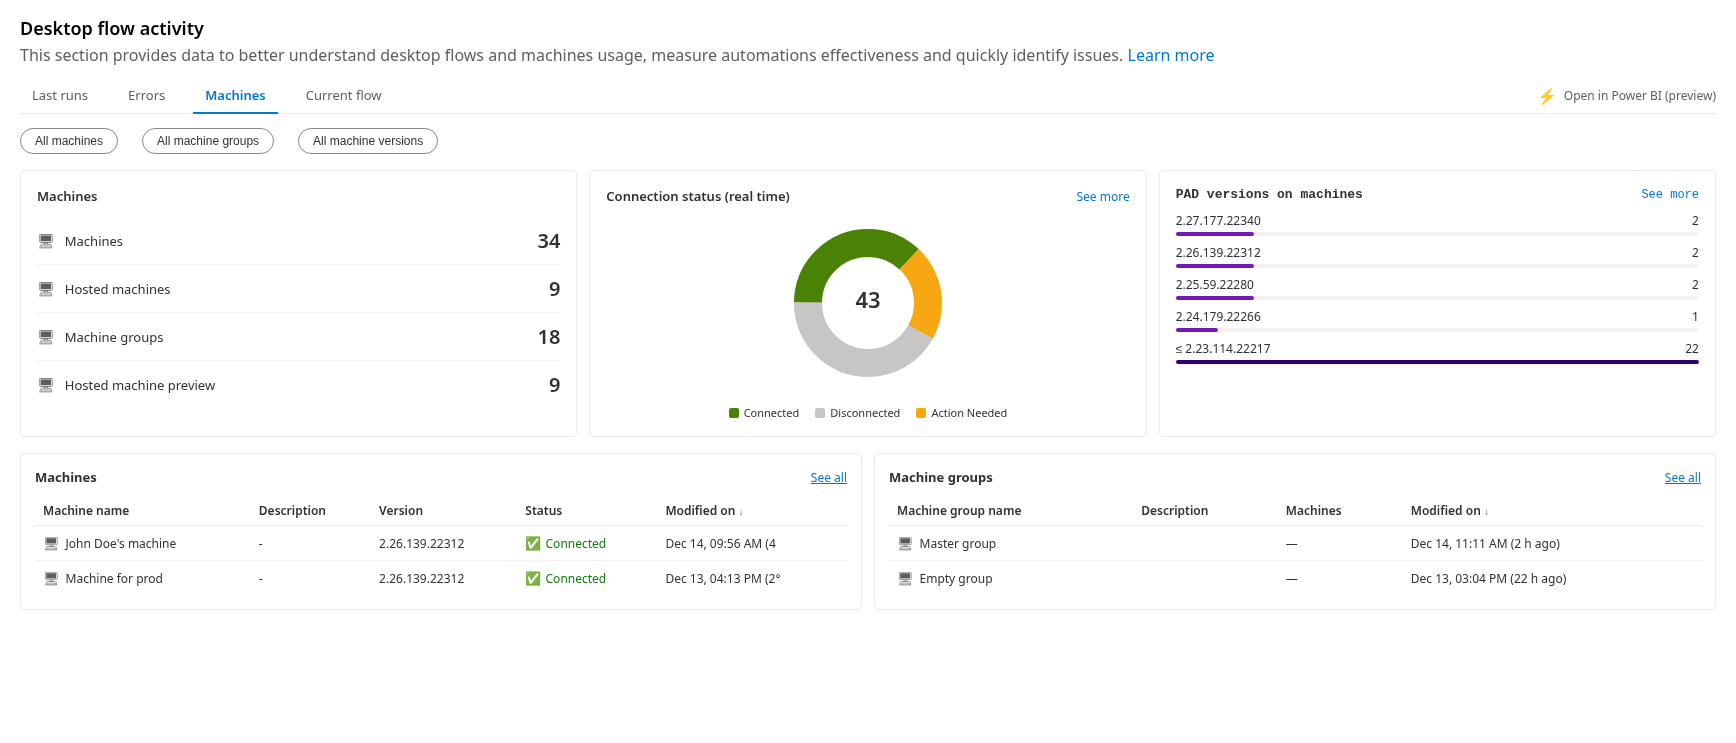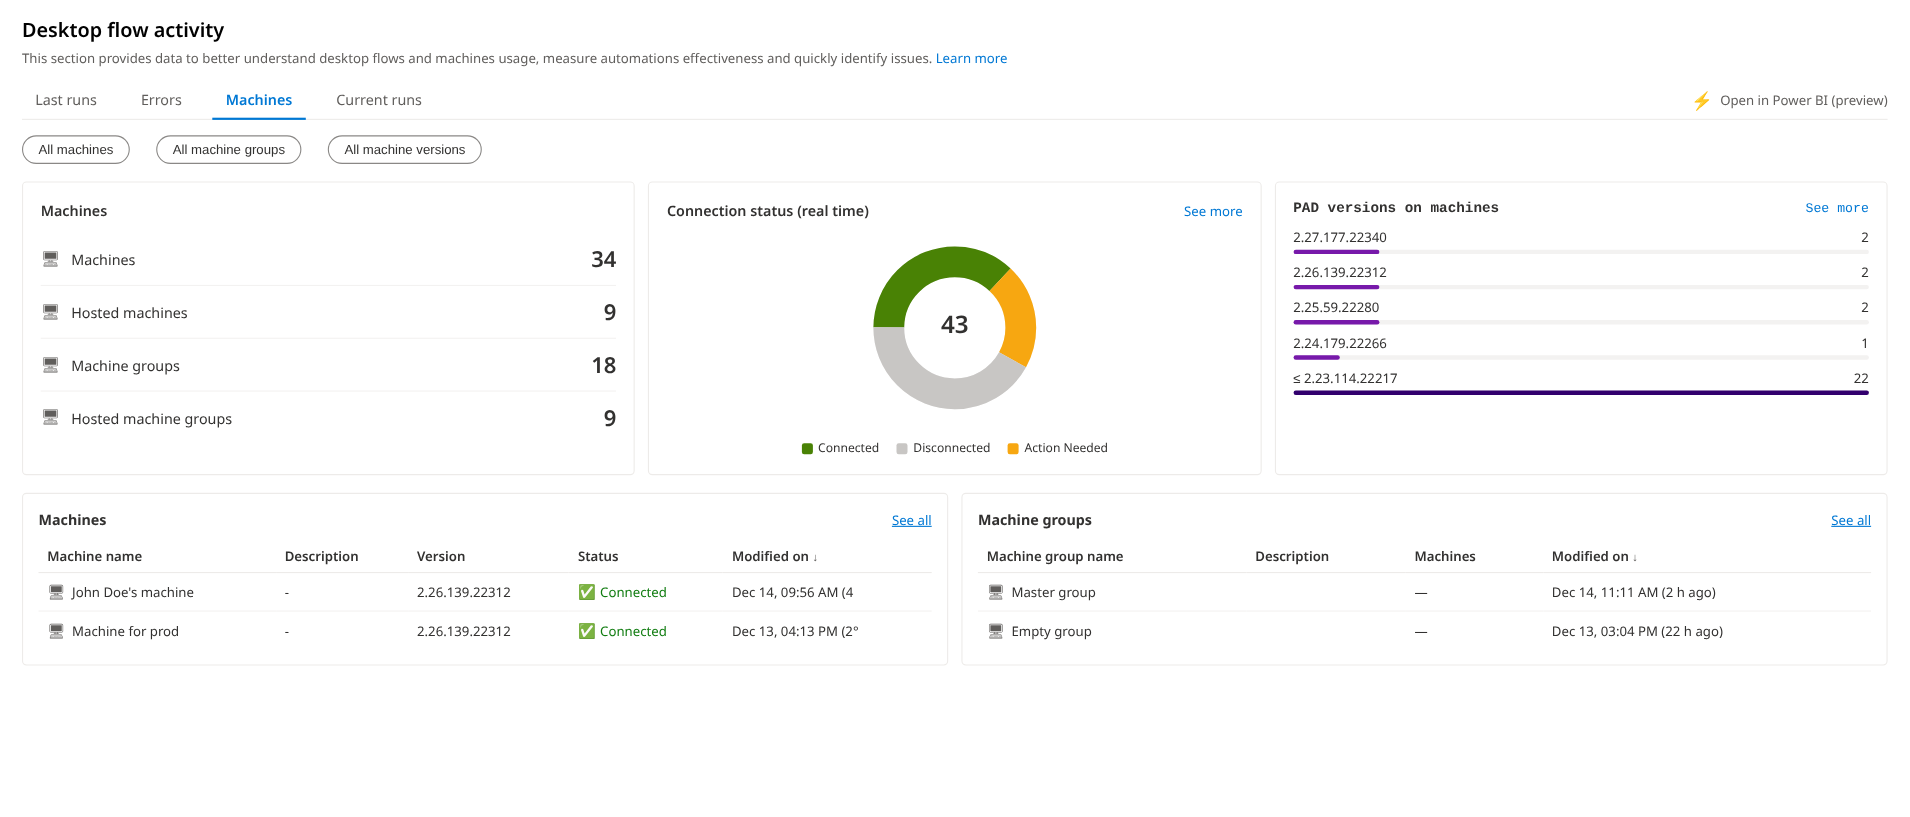--- a/index.html
+++ b/index.html
@@ -1,19 +1,19 @@
 <!DOCTYPE html>
 <html><head>
   <meta charset="utf-8">
   <style>
     * { box-sizing: border-box; margin: 0; padding: 0; }
     body { font-family: 'Segoe UI', system-ui, sans-serif; font-size: 13px; color: #323130; background: #fff; padding: 16px 20px; }
     
     .page-title { font-size: 18px; font-weight: 600; color: #000; margin-bottom: 4px; }
-    .page-subtitle { font-size: 12px; color: #605e5c; margin-bottom: 12px; }
+    .page-subtitle { font-size: 16px; color: #605e5c; margin-bottom: 12px; }
     .page-subtitle a { color: #0078d4; text-decoration: none; }
     
     .tabs { display: flex; align-items: center; border-bottom: 1px solid #edebe9; margin-bottom: 14px; justify-content: space-between; }
     .tabs-left { display: flex; gap: 16px; }
     .tab { padding: 8px 12px; font-size: 13px; cursor: pointer; color: #605e5c; border-bottom: 2px solid transparent; margin-bottom: -1px; }
     .tab.active { color: #0078d4; border-bottom-color: #0078d4; font-weight: 600; }
     .open-powerbi { display: flex; align-items: center; gap: 6px; font-size: 12px; color: #605e5c; cursor: pointer; }
     .powerbi-icon { font-size: 16px; }
     
     .filter-row { display: flex; gap: 24px; margin-bottom: 16px; }
@@ -71,21 +71,21 @@
 <p class="page-subtitle">
   <span>This section provides data to better understand desktop flows and machines usage, measure automations effectiveness and quickly identify issues.</span>
   <a href="#">Learn more</a>
 </p>
 
 <div class="tabs">
   <div class="tabs-left">
     <div class="tab">Last runs</div>
     <div class="tab">Errors</div>
     <div class="tab active">Machines</div>
-    <div class="tab">Current runs</div>
+    <div class="tab">Current flow</div>
   </div>
   <div class="open-powerbi">
     <span class="powerbi-icon">⚡</span>
     <span>Open in Power BI (preview)</span>
   </div>
 </div>
 
 <div class="filter-row">
   <button class="filter-btn">All machines</button>
   <button class="filter-btn">All machine groups</button>
@@ -114,21 +114,21 @@
       <div class="machine-item">
         <div class="machine-item-left">
           <span class="machine-item-icon">🖥</span>
           <span class="machine-item-label">Machine groups</span>
         </div>
         <span class="machine-item-count">18</span>
       </div>
       <div class="machine-item">
         <div class="machine-item-left">
           <span class="machine-item-icon">🖥</span>
-          <span class="machine-item-label">Hosted machine groups</span>
+          <span class="machine-item-label">Hosted machine preview</span>
         </div>
         <span class="machine-item-count">9</span>
       </div>
     </div>
   </div>
 
   <div class="card connection-card">
     <div class="connection-card-header">
       <span class="card-title" style="margin-bottom:0">Connection status (real time)</span>
       <a href="#" class="see-more">See more</a>

